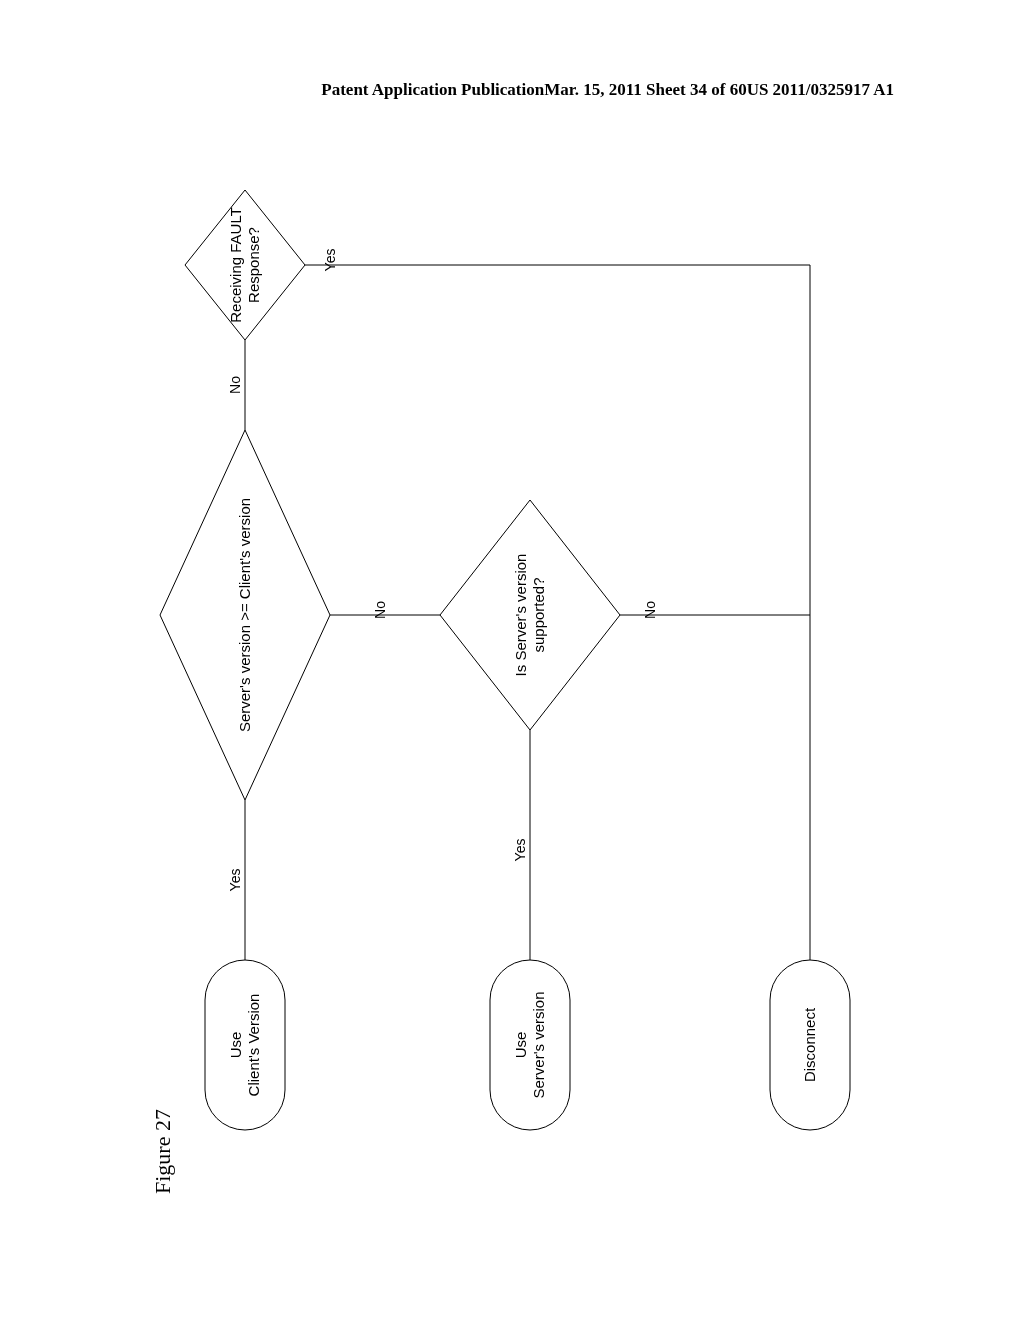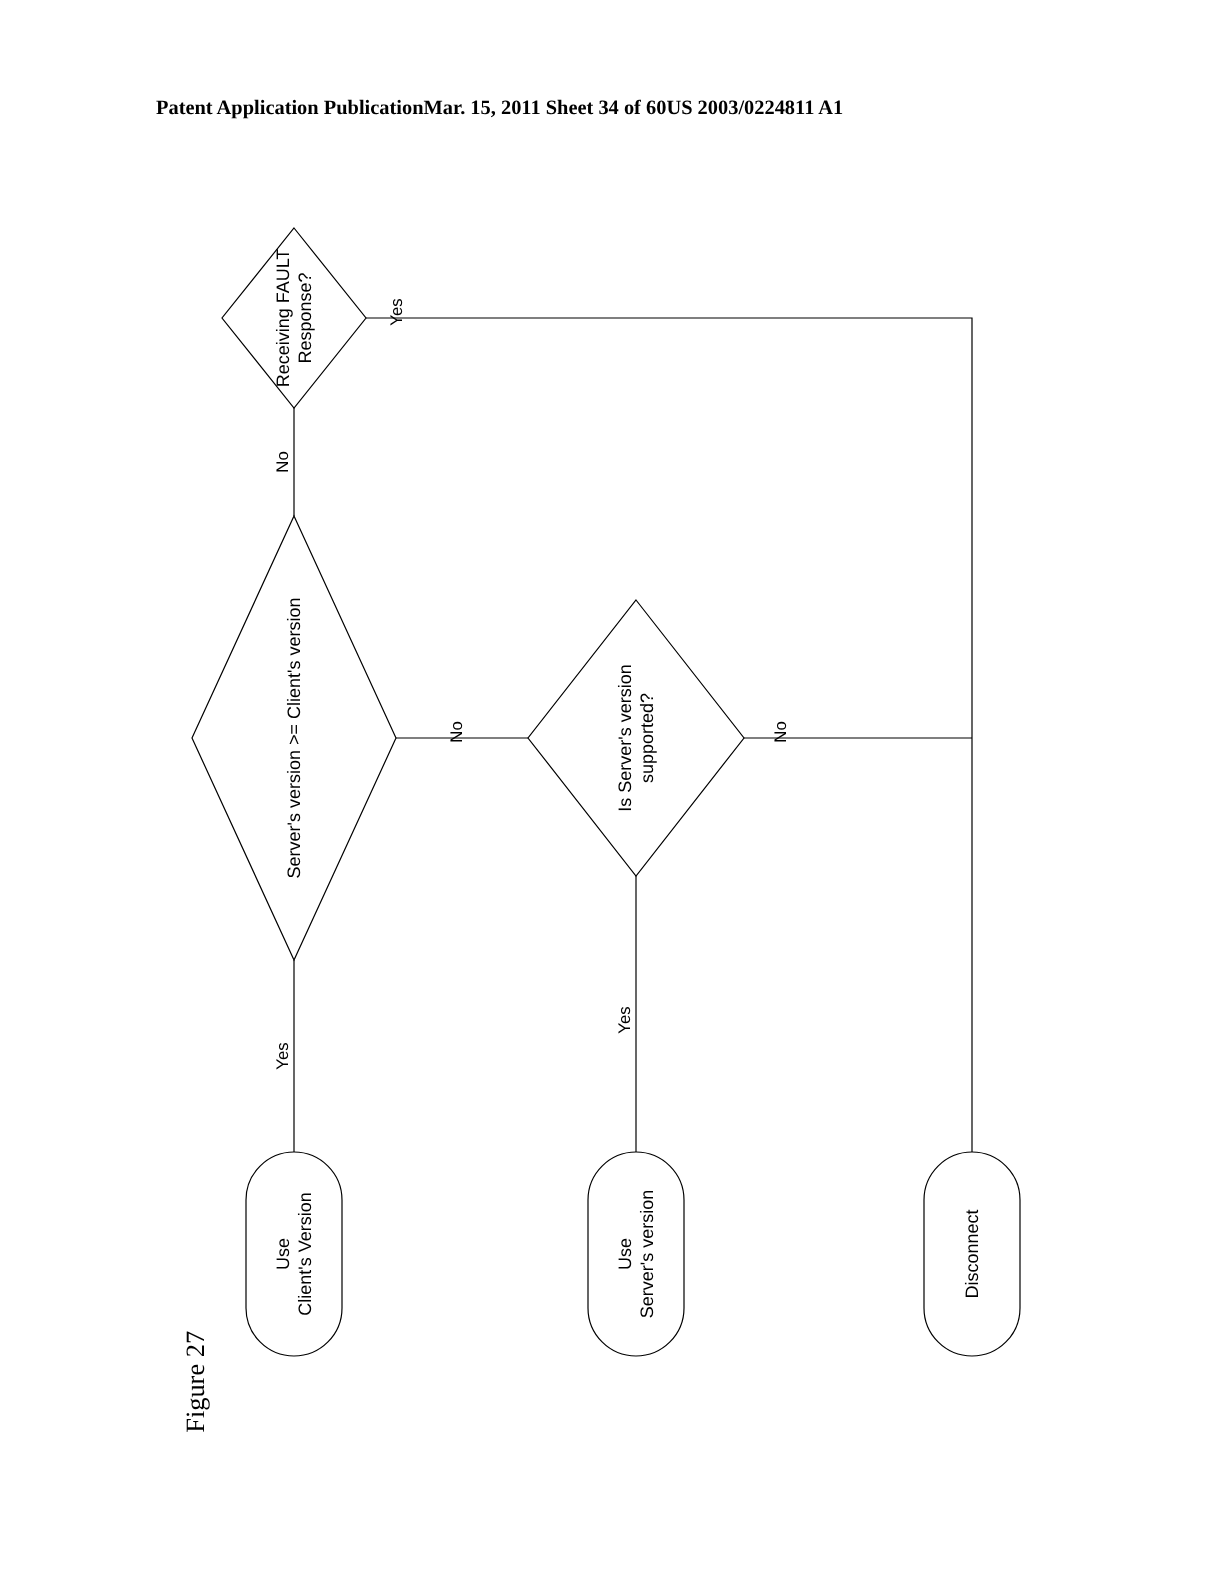--- a/index.html
+++ b/index.html
@@ -9,21 +9,21 @@
     background: #fff;
     font-family: "Times New Roman", Times, serif;
     position: relative;
   }
   .header {
     position: absolute;
     top: 80px;
     left: 0;
     width: 1024px;
     display: flex;
-    justify-content: flex-start;
+    justify-content: flex-end;
     padding: 0 130px 0 130px;
     font-weight: bold;
     font-size: 17px;
   }
   .diagram {
     position: absolute;
     left: 130px;
     top: 160px;
     width: 760px;
     height: 1050px;
@@ -47,21 +47,21 @@
     font-size: 14px;
     text-anchor: middle;
   }
 </style>
 </head>
 <body>
 
 <div class="header">
   <span>Patent Application Publication</span>
   <span>Mar. 15, 2011  Sheet 34 of 60</span>
-  <span>US 2003/0224811 A1</span>
+  <span>US 2011/0325917 A1</span>
 </div>
 
 <div class="diagram">
 <svg viewBox="0 0 760 1050">
 
   <g>
     <path d="M 115 30 L 175 105 L 115 180 L 55 105 Z" fill="none" stroke="#000" stroke-width="1"></path>
     <g transform="translate(115 105) rotate(-90)">
       <text class="node-text" x="0" y="-4">Receiving FAULT</text>
       <text class="node-text" x="0" y="14">Response?</text>

